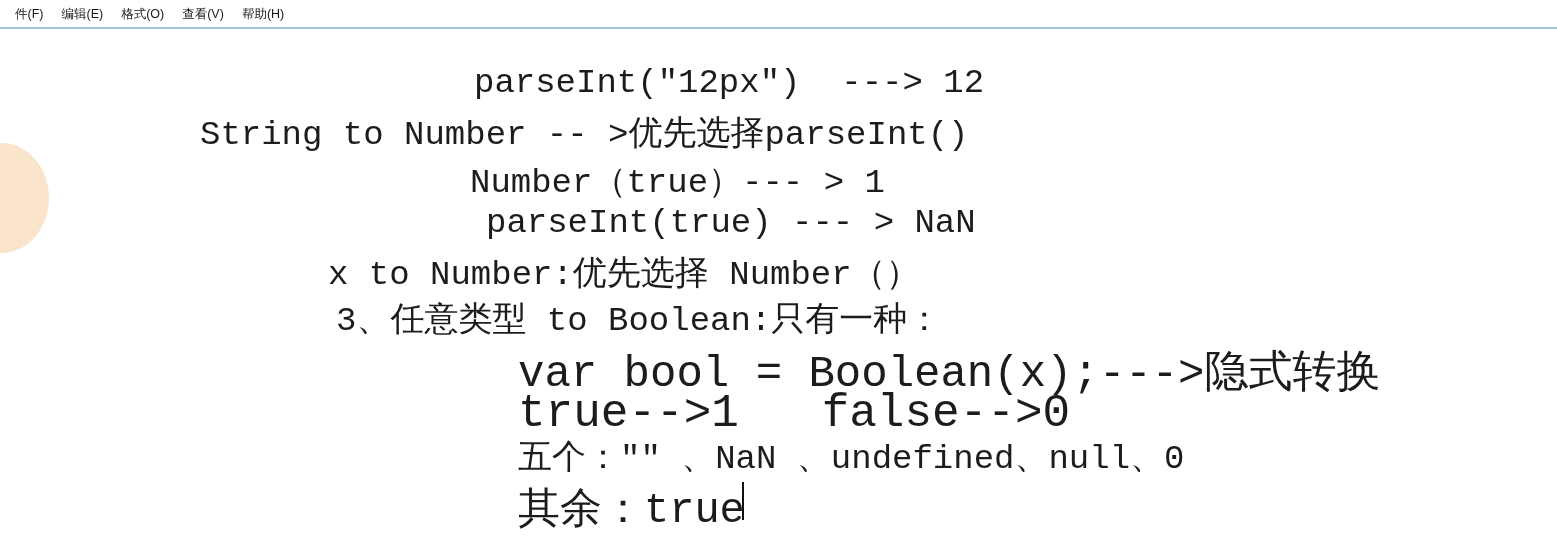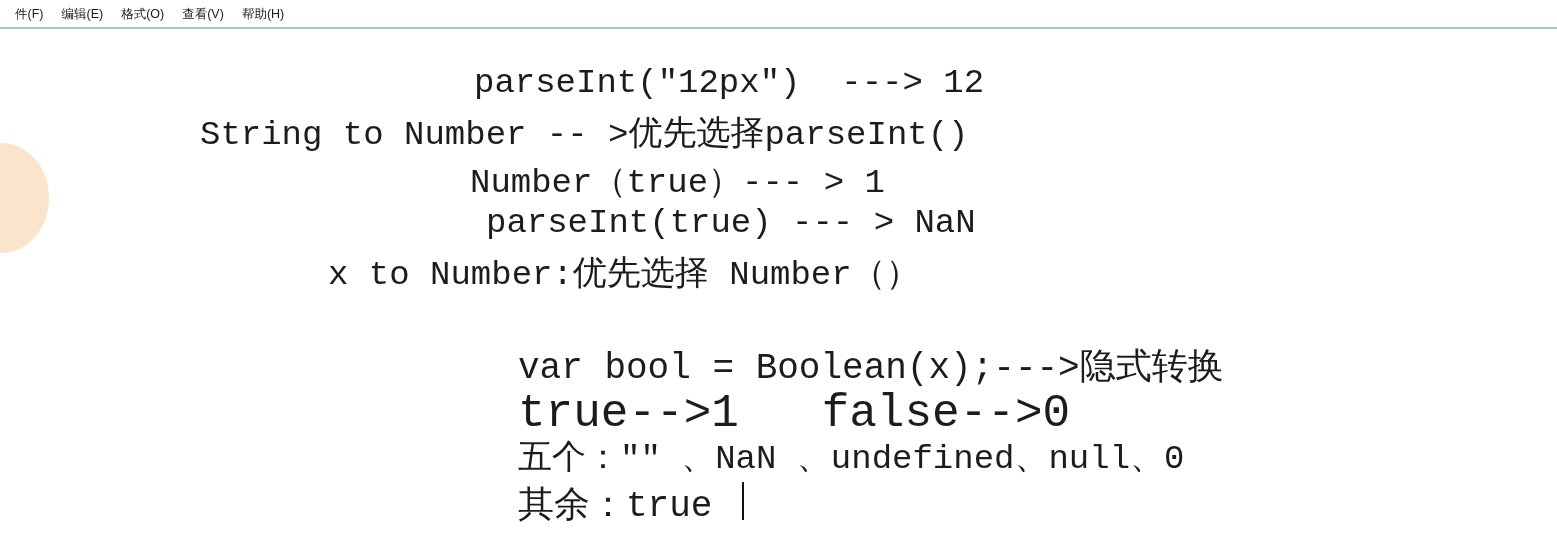--- a/index.html
+++ b/index.html
@@ -75,24 +75,24 @@
     letter-spacing: 0px;
   }
 
   
   .l1  { left: 474px; top:  34px; font-size: 34px; }
   .l2  { left: 156px; top:  80px; font-size: 34px; margin-left: 44px; }
   .l3  { left: 470px; top: 128px; font-size: 34px; text-align: center; }
   .l4  { left: 486px; top: 174px; font-size: 34px; }
   .l5  { left: 328px; top: 220px; font-size: 34px; }
   .l6  { left: 336px; top: 266px; font-size: 34px; }
-  .l7  { left: 518px; top: 312px; font-size: 36px; text-align: right; }
+  .l7  { left: 518px; top: 312px; font-size: 44px; text-align: right; }
   .l8  { left: 518px; top: 358px; font-size: 46px; }
   .l9  { left: 518px; top: 404px; font-size: 34px; }
-  .l10 { left: 518px; top: 450px; font-size: 36px; }
+  .l10 { left: 518px; top: 450px; font-size: 42px; }
 
   
   #text-caret {
     position: absolute;
     left: 742px;
     top: 452px;
     width: 2px;
     height: 38px;
     background: #111111;
   }
@@ -110,18 +110,19 @@
 <div id="menu-separator"></div>
 
 <div id="peach-blob"></div>
 
 <div id="note-area">
   <div class="note-line l1">parseInt("12px")  ---&gt; 12</div>
   <div class="note-line l2">String to Number -- &gt;优先选择parseInt()</div>
   <div class="note-line l3">Number（true）--- &gt; 1</div>
   <div class="note-line l4">parseInt(true) --- &gt; NaN</div>
   <div class="note-line l5">x to Number:优先选择 Number（）</div>
+  <div class="note-line l6">3、任意类型 to Boolean:只有一种：</div>
   <div class="note-line l7">var bool = Boolean(x);---&gt;隐式转换</div>
   <div class="note-line l8">true--&gt;1   false--&gt;0</div>
   <div class="note-line l9">五个："" 、NaN 、undefined、null、0</div>
   <div class="note-line l10">其余：true</div>
   <div id="text-caret"></div>
 </div>
 
 </body></html>

